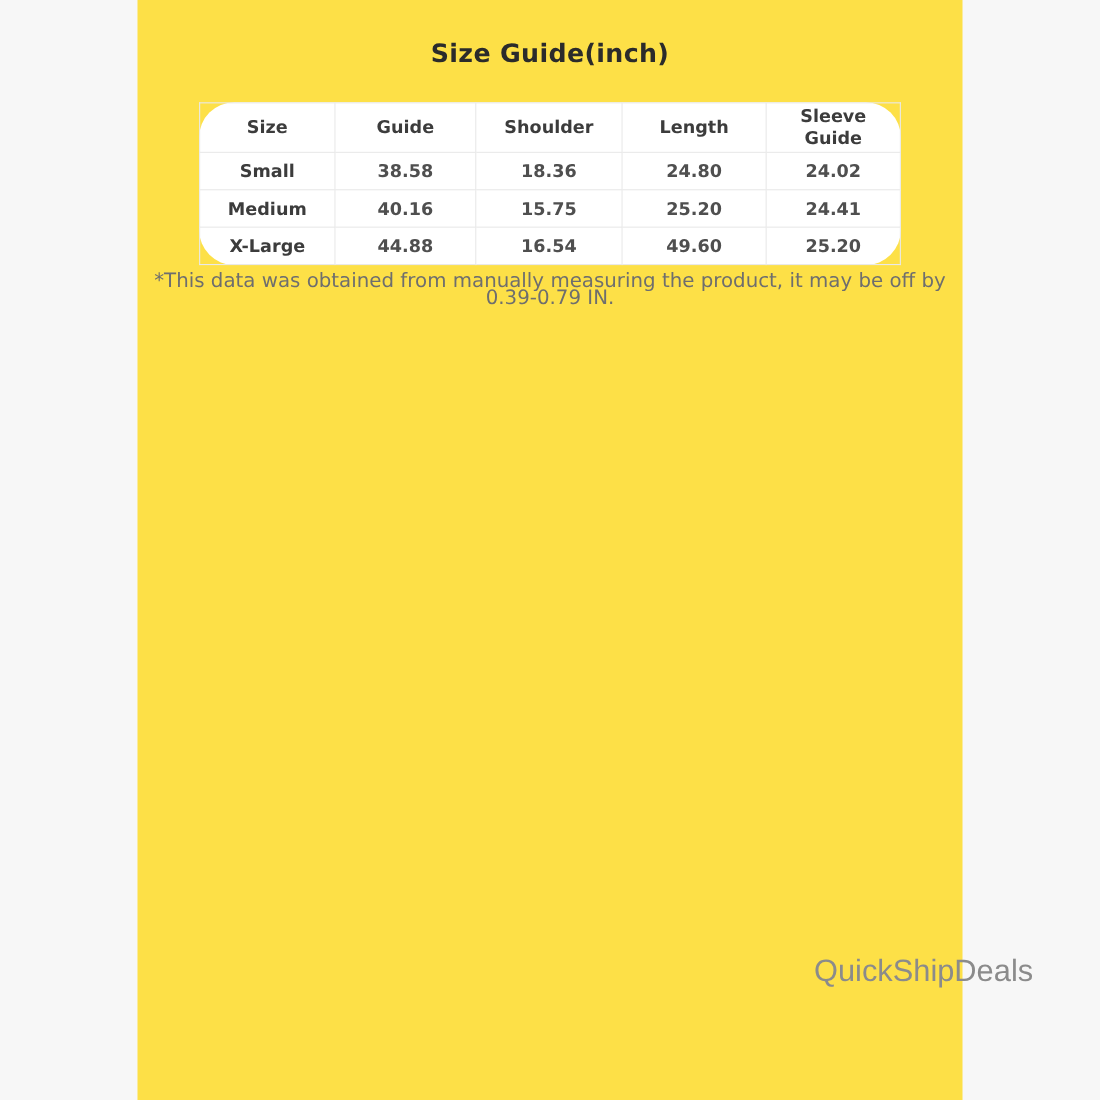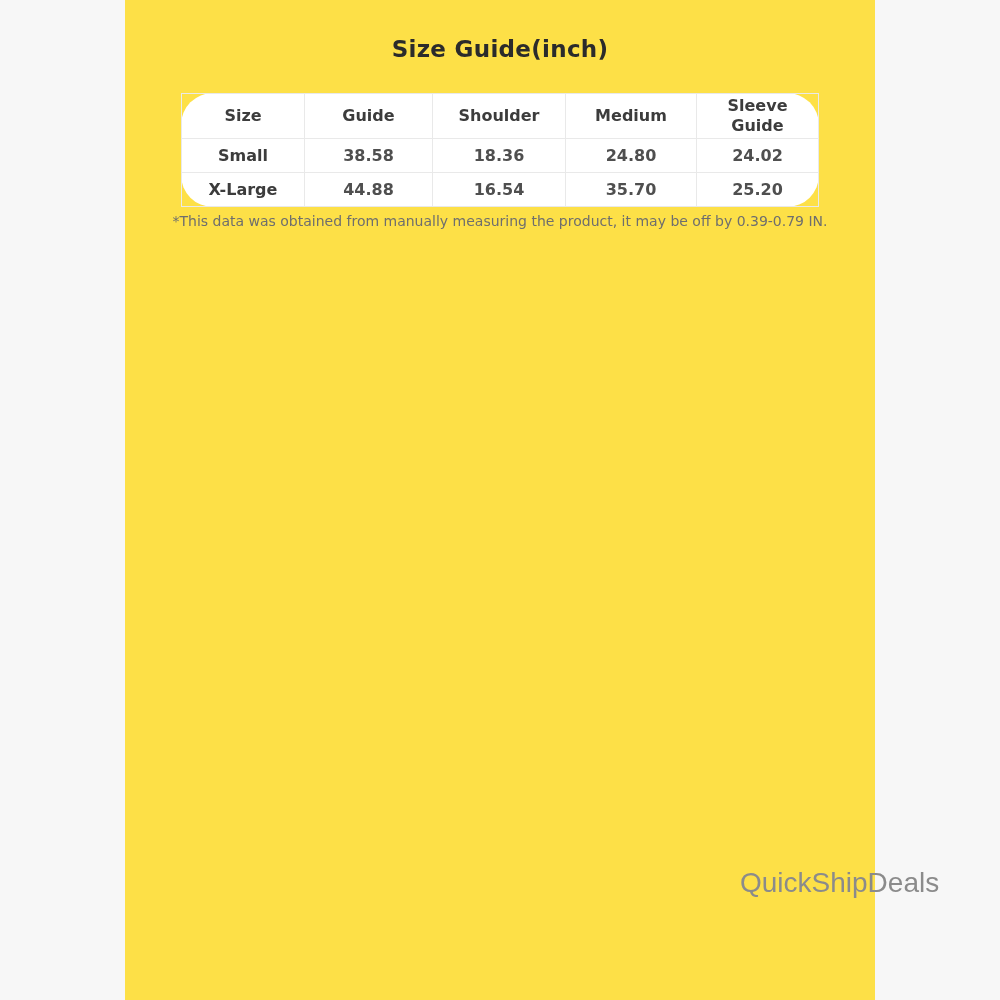--- a/index.html
+++ b/index.html
@@ -69,21 +69,21 @@
     font-weight: 700;
     color: #3c3c3c;
   }
   td.value-cell {
     font-weight: 700;
     color: #4f4f4f;
   }
   .footnote {
     margin: 7px 0 0 0;
     text-align: center;
-    font-size: 14px;
+    font-size: 18px;
     line-height: 15px;
     color: #6e6e6e;
   }
   .watermark {
     position: absolute;
     left: 740px;
     top: 868px;
     font-family: "Liberation Sans", sans-serif;
     font-size: 28px;
     line-height: 30px;
@@ -105,37 +105,44 @@
       <col style="width:128px">
       <col style="width:133px">
       <col style="width:131px">
       <col style="width:122px">
     </colgroup>
     <thead>
       <tr>
         <th><span>Size</span></th>
         <th><span>Guide</span></th>
         <th><span>Shoulder</span></th>
-        <th><span>Medium</span></th>
+        <th><span>Length</span></th>
         <th><span class="wrap2">Sleeve Guide</span></th>
       </tr>
     </thead>
     <tbody>
       <tr>
         <td class="size-cell">Small</td>
         <td class="value-cell">38.58</td>
         <td class="value-cell">18.36</td>
         <td class="value-cell">24.80</td>
         <td class="value-cell">24.02</td>
       </tr>
       <tr>
+        <td class="size-cell">Medium</td>
+        <td class="value-cell">40.16</td>
+        <td class="value-cell">15.75</td>
+        <td class="value-cell">25.20</td>
+        <td class="value-cell">24.41</td>
+      </tr>
+      <tr>
         <td class="size-cell">X-Large</td>
         <td class="value-cell">44.88</td>
         <td class="value-cell">16.54</td>
-        <td class="value-cell">35.70</td>
+        <td class="value-cell">49.60</td>
         <td class="value-cell">25.20</td>
       </tr>
     </tbody>
   </table>
 
   <p class="footnote">*This data was obtained from manually measuring the product, it may be off by 0.39-0.79 IN.</p>
 
 </div>
 
 <div class="watermark">QuickShipDeals</div>

